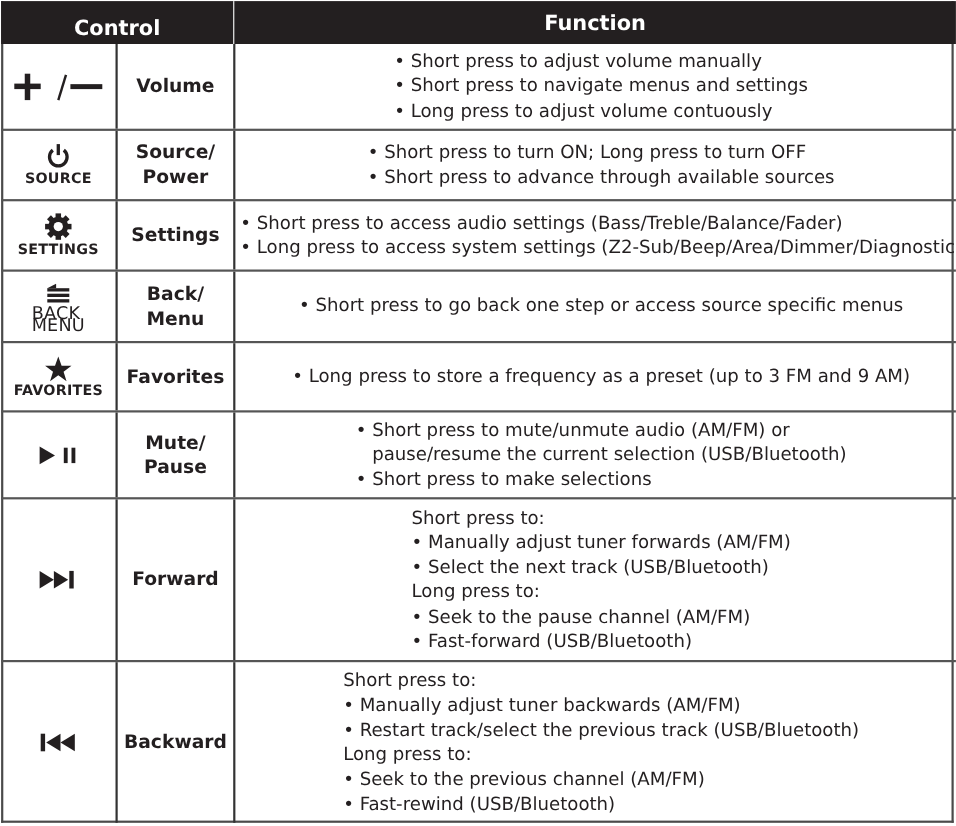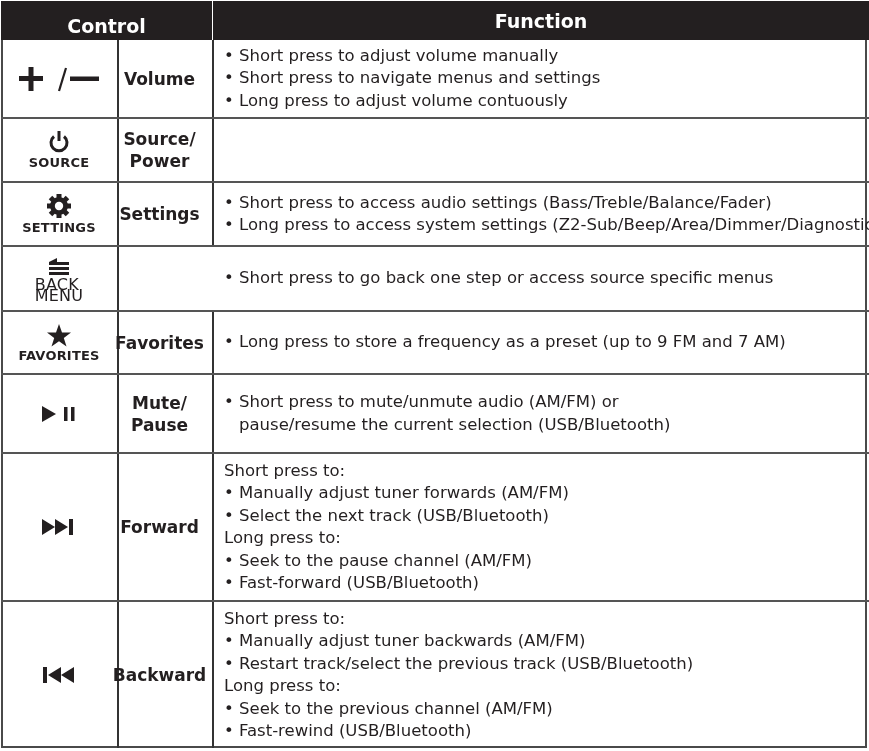--- a/index.html
+++ b/index.html
@@ -8,22 +8,22 @@
   .tbl { position: absolute; left: 1px; top: 1px; width: 866px; height: 747px;
          border-left: 2px solid #4a4a4a; border-right: 2px solid #4a4a4a; border-bottom: 2px solid #4a4a4a;
          box-sizing: border-box; }
   .hdr { position: absolute; left: -2px; top: 0; width: 868px; height: 39px; background: #231f20; color: #fff; }
   .hdr .c1 { position: absolute; left: 0; top: 0; width: 212px; height: 50px; display: flex; align-items: center; justify-content: center;
              font-weight: bold; font-size: 19px; border-right: 1px solid #ffffff; box-sizing: border-box; }
   .hdr .c2 { position: absolute; left: 212px; top: 0; right: 0; height: 39px; display: flex; align-items: center; justify-content: center;
              font-weight: bold; font-size: 19px; }
   .row { position: absolute; left: -2px; width: 868px; border-bottom: 2px solid #555; box-sizing: border-box; }
   .row.last { border-bottom: none; }
-  .cell { position: absolute; top: 0; bottom: 0; display: flex; align-items: center; box-sizing: border-box; }
-  .ic { left: 0; width: 118px; border-right: 2px solid #333; justify-content: center; flex-direction: column; }
+  .cell { position: absolute; top: 0; bottom: 0; display: flex; align-items: center; box-sizing: border-box; justify-content: center; }
+  .ic { left: 0; width: 106px; border-right: 2px solid #333; justify-content: center; flex-direction: column; }
   .nm { left: 106px; width: 107px; border-right: 2px solid #333; justify-content: center; text-align: center;
         font-weight: bold; font-size: 17px; line-height: 22px; }
   .fn { left: 213px; right: 0; padding-left: 10px; font-size: 16.5px; line-height: 22.5px; }
   .fn .lines { display: block; }
   .ln { display: block; white-space: nowrap; }
   .ln.b::before { content: "\2022"; display: inline-block; width: 15px; }
   .ln.ind { padding-left: 15px; }
   .iclabel { font-weight: bold; font-size: 13px; line-height: 14px; margin-top: 2px; letter-spacing: 0.2px; }
   .iclabel.small { font-weight: normal; font-size: 16px; line-height: 11px; }
   svg { display: block; }
@@ -60,20 +60,26 @@
     <div class="cell ic">
       <svg width="24" height="24" viewBox="0 0 24 24">
         <path d="M7 6.5 A8 8 0 1 0 17 6.5" fill="none" stroke="#231f20" stroke-width="3"></path>
         <rect x="10.5" y="1" width="3" height="10" fill="#231f20"></rect>
       </svg>
       <span class="iclabel">SOURCE</span>
     </div>
     <div class="cell nm">
       <span>Source/<br>Power</span>
     </div>
+    <div class="cell fn">
+      <span class="lines">
+        <span class="ln b">Short press to turn ON; Long press to turn OFF</span>
+        <span class="ln b">Short press to advance through available sources</span>
+      </span>
+    </div>
   </div>
 
   <div class="row" style="top:182px;height:64px;">
     <div class="cell ic">
       <svg width="26" height="26" viewBox="0 0 26 26">
         <g fill="#231f20">
           <circle cx="13" cy="13" r="9"></circle>
           <rect x="10.5" y="1" width="5" height="24"></rect>
           <rect x="1" y="10.5" width="24" height="5"></rect>
           <rect x="10.5" y="1" width="5" height="24" transform="rotate(45 13 13)"></rect>
@@ -95,57 +101,61 @@
   <div class="row" style="top:246px;height:65px;">
     <div class="cell ic">
       <svg width="24" height="20" viewBox="0 0 24 20">
         <polygon points="2,5 10,1 10,5" fill="#231f20"></polygon>
         <rect x="2" y="5" width="20" height="3" fill="#231f20"></rect>
         <rect x="2" y="10" width="20" height="3" fill="#231f20"></rect>
         <rect x="2" y="15" width="20" height="3" fill="#231f20"></rect>
       </svg>
       <span class="iclabel small">BACK<br>MENU</span>
     </div>
+    <div class="cell nm">
+      <span>Back/<br>Menu</span>
+    </div>
     <div class="cell fn">
       <span class="lines">
         <span class="ln b">Short press to go back one step or access source specific menus</span>
       </span>
     </div>
   </div>
 
   <div class="row" style="top:311px;height:63px;">
     <div class="cell ic">
       <svg width="26" height="24" viewBox="0 0 26 24">
         <polygon points="13,1 16,9.5 25,9.5 17.8,15 20.5,23.5 13,18.2 5.5,23.5 8.2,15 1,9.5 10,9.5" fill="#231f20"></polygon>
       </svg>
       <span class="iclabel">FAVORITES</span>
     </div>
     <div class="cell nm">Favorites</div>
     <div class="cell fn">
       <span class="lines">
-        <span class="ln b">Long press to store a frequency as a preset (up to 9 FM and 7 AM)</span>
+        <span class="ln b">Long press to store a frequency as a preset (up to 3 FM and 9 AM)</span>
       </span>
     </div>
   </div>
 
   <div class="row" style="top:374px;height:79px;padding-left:39px;">
     <div class="cell ic">
       <svg width="38" height="20" viewBox="0 0 38 20">
         <polygon points="2,2 16,10 2,18" fill="#231f20"></polygon>
         <rect x="24" y="3" width="3.5" height="14" fill="#231f20"></rect>
         <rect x="31" y="3" width="3.5" height="14" fill="#231f20"></rect>
       </svg>
     </div>
     <div class="cell nm">
       <span>Mute/<br>Pause</span>
     </div>
     <div class="cell fn">
       <span class="lines">
         <span class="ln b">Short press to mute/unmute audio (AM/FM) or</span>
         <span class="ln ind">pause/resume the current selection (USB/Bluetooth)</span>
+        <span class="ln b">Short press to make selections</span>
       </span>
     </div>
   </div>
 
   <div class="row" style="top:453px;height:148px;">
     <div class="cell ic">
       <svg width="36" height="18" viewBox="0 0 36 18">
         <polygon points="1,1 14,9 1,17" fill="#231f20"></polygon>
         <polygon points="14,1 27,9 14,17" fill="#231f20"></polygon>
         <rect x="28" y="1" width="4" height="16" fill="#231f20"></rect>

